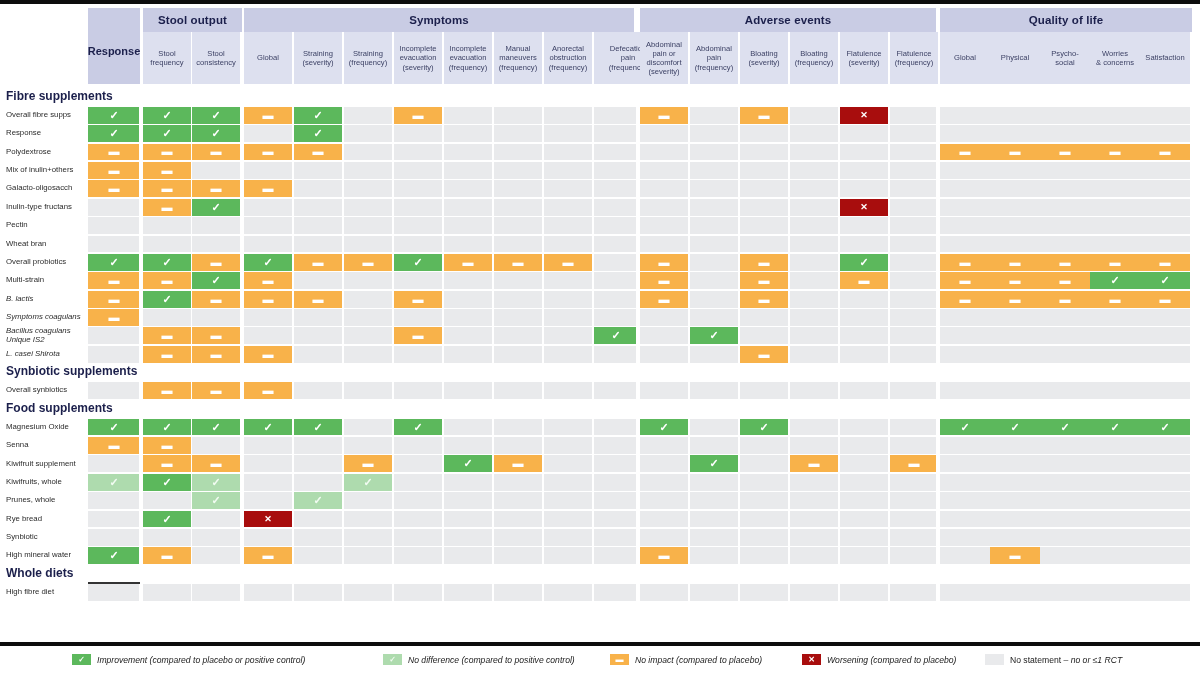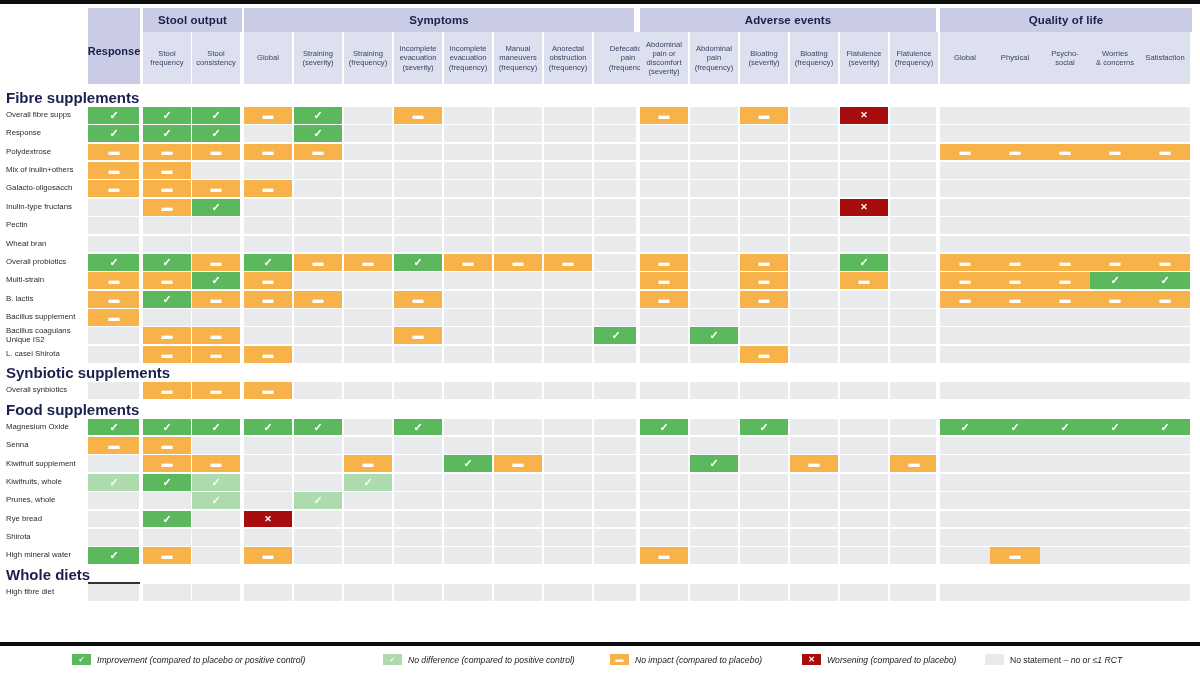--- a/index.html
+++ b/index.html
@@ -56,31 +56,31 @@
   
   .body { position: absolute; left: 0; top: 84px; width: 1200px; }
   .row { position: relative; width: 1200px; }
   .row.section {
     height: 18px;
     background: #ffffff;
   }
   .row.data { height: 18.4px; }
   .sec-label {
     position: absolute; left: 6px; top: 1px;
-    font-size: 15px; font-weight: bold; color: #1b1f4b;
+    font-size: 12px; font-weight: bold; color: #1b1f4b;
     white-space: nowrap;
   }
   .rlabel {
     position: absolute; left: 6px; top: 0;
     width: 82px; height: 100%;
     display: flex; align-items: center;
     font-size: 7.8px; color: #2b2b2b;
     line-height: 8.6px;
   }
-  .rlabel.italic { }
+  .rlabel.italic { font-style: italic; }
 
   .cell {
     position: absolute; top: 0.8px; height: 16.8px;
   }
   .cell.ns  { background: #e9eaec; }
   .cell.imp { background: #5cb85c; }
   .cell.nd  { background: #aedbae; }
   .cell.noimpact { background: #f8b24a; }
   .cell.wor { background: #a80d0d; }
   .mark {
@@ -626,21 +626,21 @@
           </div>
           <div class="cell noimpact" style="left: 1140px; width: 50px;">
             <span class="mark dash">▬</span>
           </div>
           <div class="gapline" style="left: 139px; width: 4px;"></div>
           <div class="gapline" style="left: 240px; width: 4px;"></div>
           <div class="gapline" style="left: 636px; width: 4px;"></div>
           <div class="gapline" style="left: 936px; width: 4px;"></div>
         </div>
         <div class="row data">
-          <div class="rlabel italic">Bacillus supplement</div>
+          <div class="rlabel italic">Symptoms coagulans</div>
           <div class="cell noimpact" style="left: 88px; width: 52px;">
             <span class="mark dash">▬</span>
           </div>
           <div class="cell ns" style="left: 143px; width: 48px;"></div>
           <div class="cell ns" style="left: 192px; width: 48px;"></div>
           <div class="cell ns" style="left: 244px; width: 48px;"></div>
           <div class="cell ns" style="left: 294px; width: 48px;"></div>
           <div class="cell ns" style="left: 344px; width: 48px;"></div>
           <div class="cell ns" style="left: 394px; width: 48px;"></div>
           <div class="cell ns" style="left: 444px; width: 48px;"></div>
@@ -1010,21 +1010,21 @@
           <div class="cell ns" style="left: 990px; width: 50px;"></div>
           <div class="cell ns" style="left: 1040px; width: 50px;"></div>
           <div class="cell ns" style="left: 1090px; width: 50px;"></div>
           <div class="cell ns" style="left: 1140px; width: 50px;"></div>
           <div class="gapline" style="left: 139px; width: 4px;"></div>
           <div class="gapline" style="left: 240px; width: 4px;"></div>
           <div class="gapline" style="left: 636px; width: 4px;"></div>
           <div class="gapline" style="left: 936px; width: 4px;"></div>
         </div>
         <div class="row data">
-          <div class="rlabel">Shirota</div>
+          <div class="rlabel">Synbiotic</div>
           <div class="cell ns" style="left: 88px; width: 52px;"></div>
           <div class="cell ns" style="left: 143px; width: 48px;"></div>
           <div class="cell ns" style="left: 192px; width: 48px;"></div>
           <div class="cell ns" style="left: 244px; width: 48px;"></div>
           <div class="cell ns" style="left: 294px; width: 48px;"></div>
           <div class="cell ns" style="left: 344px; width: 48px;"></div>
           <div class="cell ns" style="left: 394px; width: 48px;"></div>
           <div class="cell ns" style="left: 444px; width: 48px;"></div>
           <div class="cell ns" style="left: 494px; width: 48px;"></div>
           <div class="cell ns" style="left: 544px; width: 48px;"></div>

